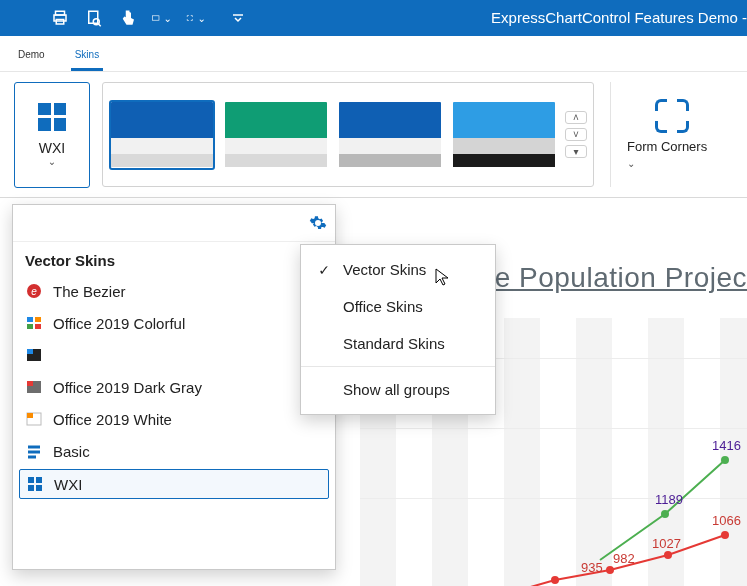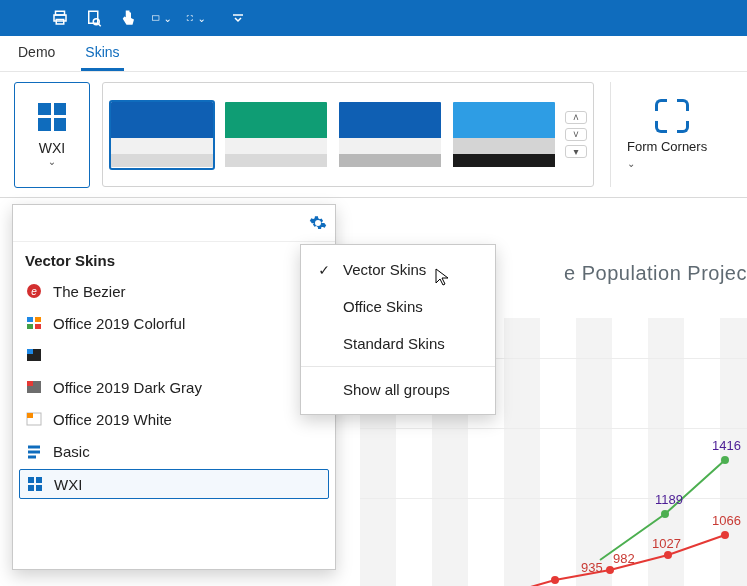--- a/index.html
+++ b/index.html
@@ -40,21 +40,21 @@
   .ribbon-tabs {
     display: flex;
     align-items: flex-end;
     height: 36px;
     padding-left: 14px;
     border-bottom: 1px solid #e6e6e6;
     gap: 22px;
   }
   .ribbon-tab {
     padding: 8px 4px;
-    font-size: 14px;
+    font-size: 10px;
     color: #333;
     cursor: pointer;
     border-bottom: 3px solid transparent;
     text-align: right;
   }
   .ribbon-tab.active { color: #0f6cbd; border-bottom-color:#0f6cbd; }
 
   
   .ribbon-body {
     height: 126px;
@@ -112,21 +112,21 @@
   .form-corners .lbl{ font-size:13px; text-align:left; line-height:1.2;}
   .group-caption{ position:absolute; left:338px; top:209px; font-size:14px; color:#888;}
 
   
   .chart-area {
     position: absolute;
     left: 0; right:0; top:198px; bottom:0;
     background:#fff;
   }
   .chart-title {
-    position:absolute; right:0; top:64px; font-size:20px; color:#5f6a72; letter-spacing:0.5px;
+    position:absolute; right:0; top:64px; font-size:28px; color:#5f6a72; letter-spacing:0.5px;text-decoration:underline;
   }
   .chart-grid {
     position:absolute; top:120px; left:360px; right:0; bottom:0;
   }
   .chart-grid::before{
     content:""; position:absolute; inset:0;
     background-image: repeating-linear-gradient(90deg, #f3f3f3 0 36px, #fff 36px 72px);
   }
   .chart-grid .hline{ position:absolute; left:0; right:0; height:1px; background:#ececec;}
   .pt-label{ position:absolute; font-size:13px;}
@@ -208,20 +208,21 @@
         </svg>
       <span class="chev" style="color:#fff;">⌄</span>
     </div>
     <div class="tb-btn" style="margin-left:8px;">
       <svg width="12" height="12" viewBox="0 0 12 12" fill="none" stroke="#fff" stroke-width="1.5">
           <line x1="1" y1="3" x2="11" y2="3"></line>
           <polyline points="3,6 6,9 9,6"></polyline>
         </svg>
     </div>
   </div>
+  <div class="tb-title">ExpressChartControl Features Demo -</div>
 </div>
 
 <div class="ribbon-tabs">
   <div class="ribbon-tab">Demo</div>
   <div class="ribbon-tab active">Skins</div>
 </div>
 
 <div class="ribbon-body">
   <div class="skin-dropdown-btn">
     <div class="wxi-glyph">

